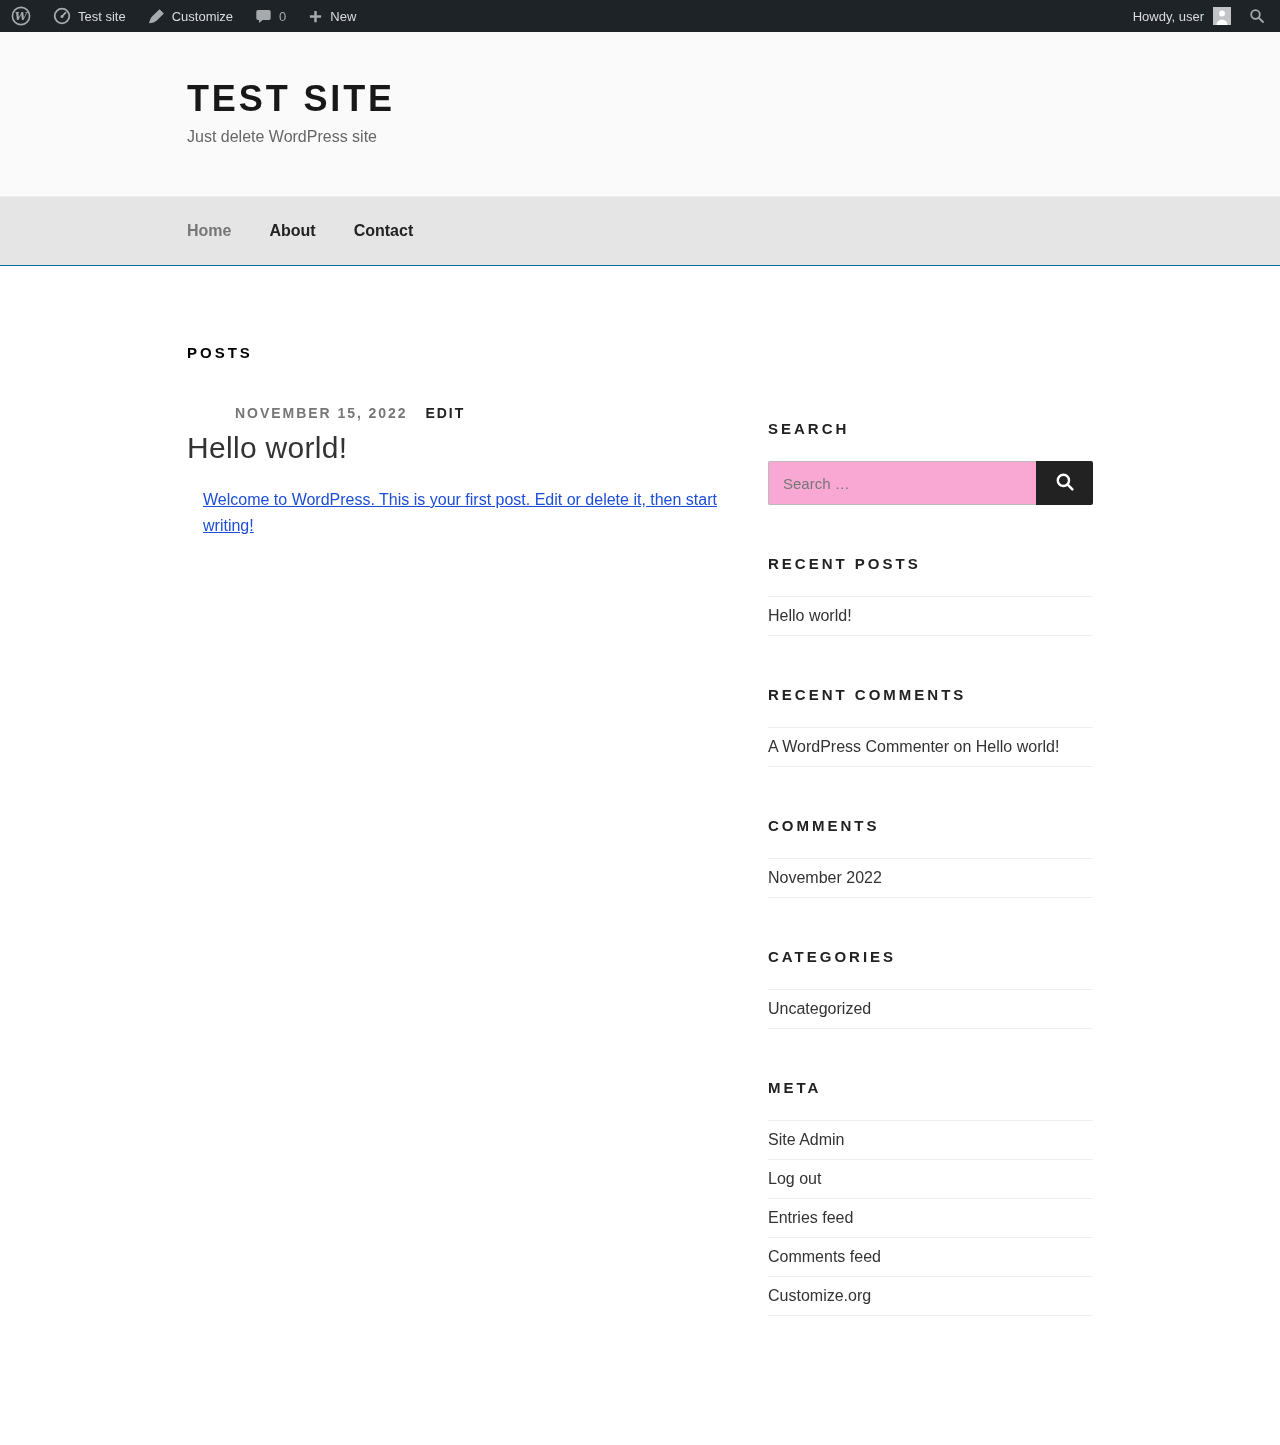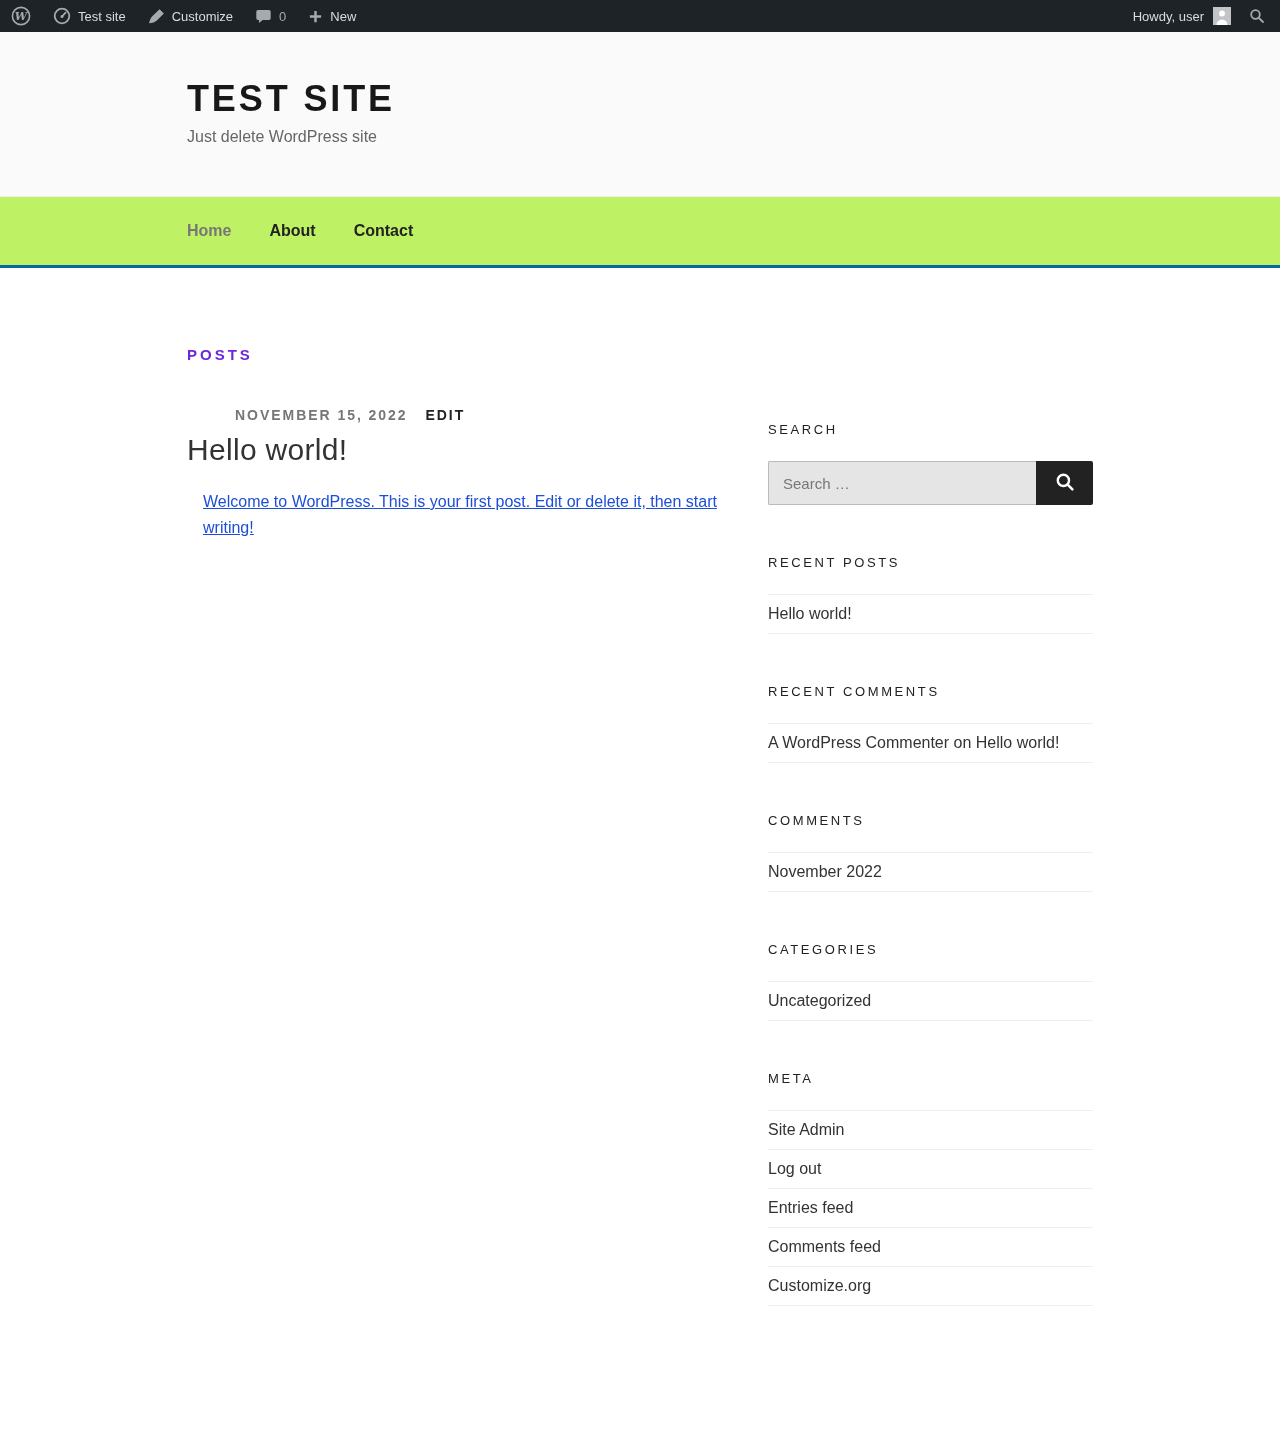--- a/index.html
+++ b/index.html
@@ -42,63 +42,63 @@
     padding:46px 0 50px;
   }
   .site-title {
     margin:0 0 8px; font-size:36px; font-weight:bold;
     letter-spacing:0.08em; color:#181818;
   }
   .site-title a { color:#181818; }
   .site-tagline { margin:0; font-size:16px; color:#666; }
 
   
-  .main-nav { background:#bef264; border-bottom:3px solid #0369a1; }
+  .main-nav { background:#e5e5e5; border-bottom:1px solid #0369a1; }
   .main-nav ul { list-style:none; margin:0; padding:0; display:flex; }
   .main-nav li { margin-right:38px; }
   .main-nav a {
     display:block; padding:25px 0; font-size:16px; font-weight:bold; color:#222;
   }
   .main-nav li.current a { color:#767676; }
 
   
   .site-main .container { display:flex; padding-top:78px; padding-bottom:100px; }
   .content-col { width:553px; margin-right:28px; }
   .page-title {
     margin:0 0 44px; font-size:15px; font-weight:bold;
-    letter-spacing:0.2em; color:#6d28d9;
+    letter-spacing:0.2em; color:#000000;
   }
   .entry-meta {
     font-size:14px; font-weight:bold; letter-spacing:0.14em; margin-bottom:10px;margin-left:48px;
   }
   .entry-date { color:#767676; }
   .edit-link { color:#222; margin-left:12px; }
   .entry-title {
     margin:0 0 22px; font-size:30px; font-weight:normal; color:#333;
     letter-spacing:0.01em;
   }
   .entry-title a { color:#333; }
   .entry-body { margin:16px; font-size:16px; line-height:1.62; color:#1d4ed8;text-decoration:underline; }
 
   
   .sidebar { width:325px; margin-top:76px; font-size:16px; }
   .widget { margin-bottom:50px; }
   .widget-title {
-    margin:0 0 24px; font-size:13px; font-weight:normal;
+    margin:0 0 24px; font-size:15px; font-weight:bold;
     letter-spacing:0.2em; color:#222;
   }
   .widget ul { list-style:none; margin:0; padding:0; border-top:1px solid #eee; }
   .widget li { border-bottom:1px solid #eee; padding:10px 0; color:#333; }
   .widget li a { color:#333; }
 
   .search-form { display:flex; }
   .search-field {
     flex:1; min-width:0; height:44px; padding:0 14px;
     border:1px solid #bbb; border-right:none; border-radius:2px 0 0 2px;
-    font-size:15px; color:#444; background:#e5e5e5;
+    font-size:15px; color:#444; background:#f9a8d4;
     font-family:"Liberation Sans", sans-serif; outline:none;
   }
   .search-field::placeholder { color:#767676; opacity:1; }
   .search-submit {
     width:57px; height:44px; border:0; background:#222; border-radius:0 2px 2px 0;
     display:flex; align-items:center; justify-content:center; cursor:pointer;
   }
 </style>
 </head>
 <body>

